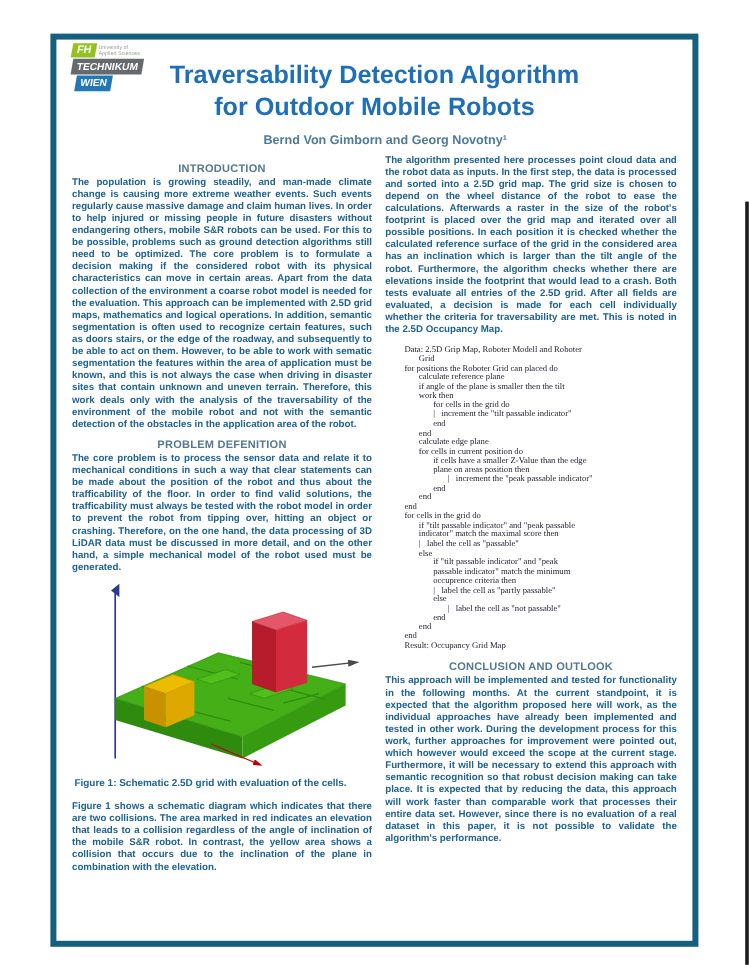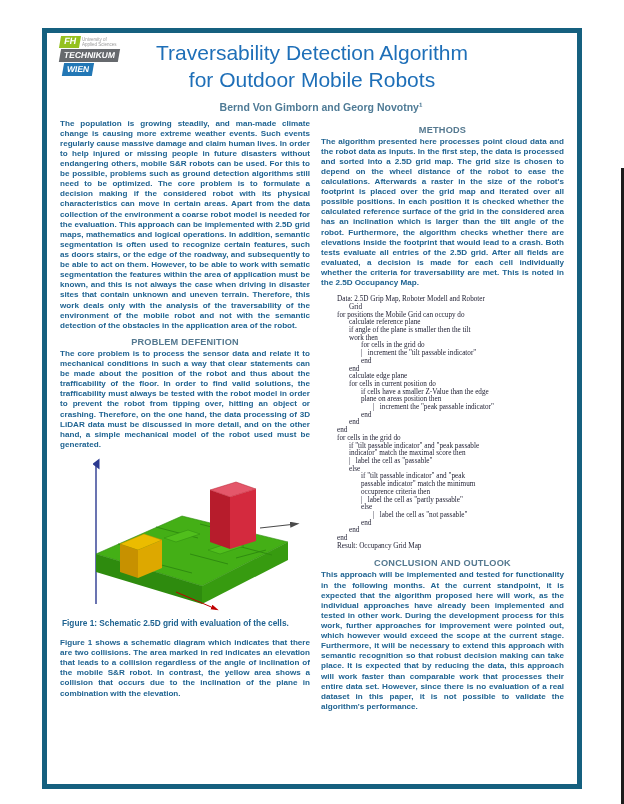--- a/index.html
+++ b/index.html
@@ -22,22 +22,22 @@
   .logo-row1 { display:flex; align-items:flex-start; gap:2px; }
   .fh-box {
     background:#95C11F; color:#fff; font-weight:bold; font-size:9px;
     padding:1px 4px 2px; transform:skewX(-10deg); line-height:1;
   }
   .uni-text { font-size:4.5px; color:#9a9a9a; line-height:1.15; padding-top:1px; }
   .bar { color:#fff; font-weight:bold; line-height:1; transform:skewX(-10deg);
          width:fit-content; padding:2px 4px; }
   .technikum-bar { background:#66696D; font-size:8.5px; margin-top:1px; }
   .wien-bar { background:#2277B5; font-size:8.5px; margin-top:1px; margin-left:3px; }
-  .title { text-align:center; color:#1E6FB8; font-weight:normal; font-size:21px;
-           line-height:1.3; margin-top:2px; }
+  .title { text-align:center; color:#1E6FB8; font-weight:bold; font-size:21px;
+           line-height:1.3; margin-top:12px; }
   .authors { text-align:center; color:#4F7B96; font-weight:bold; font-size:10.5px; margin-top:7px;padding-left:18px; }
   .affiliation { text-align:center; color:#4F7B96; font-weight:bold; font-size:7.5px; margin-top:2px; }
   
   .columns { display:flex; gap:11px; padding:6px 13px 0 13px; }
   .col { width:252px; }
   .section-heading {
     text-align:center; color:#54788F; font-weight:bold; font-size:9.2px;
     margin:6px 0 2px 0; letter-spacing:0.2px;
   }
   .body-text {
@@ -86,20 +86,21 @@
     <div class="title">
       <div>Traversability Detection Algorithm</div>
       <div>for Outdoor Mobile Robots</div>
     </div>
     <div class="authors">Bernd Von Gimborn and Georg Novotny¹</div>
   </div>
 
   <div class="columns">
 
     <div class="col">
+      <div class="section-heading">INTRODUCTION</div>
       <p class="body-text">The population is growing steadily, and man-made climate change is causing more extreme weather events.  Such events regularly cause massive damage and claim human lives. In order to help injured or missing people in future disasters without endangering others, mobile S&amp;R robots can be used. For this to be possible, problems such as ground detection algorithms still need to be optimized. The core problem is to formulate a decision making if the considered robot with its physical characteristics can move in certain areas. Apart from the data collection of the environment a coarse robot model is needed for the evaluation. This approach can be implemented with 2.5D grid maps, mathematics and logical operations. In addition, semantic segmentation is often used to recognize certain features, such as doors stairs, or the edge of the roadway, and subsequently to be able to act on them. However, to be able to work with sematic segmentation the features within the area of application must be known, and this is not always the case when driving in disaster sites that contain unknown and uneven terrain. Therefore, this work deals only with the analysis of the traversability of the environment of the mobile robot and not with the semantic detection of the obstacles in the application area of the robot.</p>
 
       <div class="section-heading">PROBLEM DEFENITION</div>
       <p class="body-text">The core problem is to process the sensor data and relate it to mechanical conditions in such a way that clear statements can be made about the position of the robot and thus about the trafficability of the floor. In order to find valid solutions, the trafficability must always be tested with the robot model in order to prevent the robot from tipping over, hitting an object or crashing. Therefore, on the one hand, the data processing of 3D LiDAR data must be discussed in more detail, and on the other hand, a simple mechanical model of the robot used must be generated.</p>
 
       <div class="figure-block">
         <svg width="250" height="158" viewBox="0 0 250 158">
           <defs>
             <marker id="mBlue" markerWidth="8" markerHeight="8" refX="4" refY="2.5" orient="auto">
               <polygon points="0,5 4,0 8,5" fill="#2B3990"></polygon>
@@ -149,27 +150,26 @@
           <line x1="200" y1="74" x2="236" y2="70" stroke="#4A4A4A" stroke-width="1.2" marker-end="url(#mGray)"></line>
           <line x1="116" y1="138" x2="156" y2="155" stroke="#C00000" stroke-width="1" marker-end="url(#mRed)"></line>
         </svg>
         <div class="figure-caption">Figure 1: Schematic 2.5D grid with evaluation of the cells.</div>
       </div>
 
       <p class="body-text">Figure 1 shows a schematic diagram which indicates that there are two collisions. The area marked in red indicates an elevation that leads to a collision regardless of the angle of inclination of the mobile S&amp;R robot. In contrast, the yellow area shows a collision that occurs due to the inclination of the plane in combination with the elevation.</p>
     </div>
 
     <div class="col">
-      <div class="section-heading">METHODS</div>
       <p class="body-text">The algorithm presented here processes point cloud data and the robot data as inputs. In the first step, the data is processed and sorted into a 2.5D grid map. The grid size is chosen to depend on the wheel distance of the robot to ease the calculations. Afterwards a raster in the size of the robot's footprint is placed over the grid map and iterated over all possible positions. In each position it is checked whether the calculated reference surface of the grid in the considered area has an inclination which is larger than the tilt angle of the robot. Furthermore, the algorithm checks whether there are elevations inside the footprint that would lead to a crash. Both tests evaluate all entries of the 2.5D grid. After all fields are evaluated, a decision is made for each cell individually whether the criteria for traversability are met. This is noted in the 2.5D Occupancy Map.</p>
 
       <div class="algorithm">
         <div class="alg-line i0">Data: 2.5D Grip Map, Roboter Modell and Roboter</div>
         <div class="alg-line i1">Grid</div>
-        <div class="alg-line i0">for positions the Mobile Grid can occupy do</div>
+        <div class="alg-line i0">for positions the Roboter Grid can placed do</div>
         <div class="alg-line i1">calculate reference plane</div>
         <div class="alg-line i1">if angle of the plane is smaller then the tilt</div>
         <div class="alg-line i1">work then</div>
         <div class="alg-line i2">for cells in the grid do</div>
         <div class="alg-line i2">|   increment the "tilt passable indicator"</div>
         <div class="alg-line i2">end</div>
         <div class="alg-line i1">end</div>
         <div class="alg-line i1">calculate edge plane</div>
         <div class="alg-line i1">for cells in current position do</div>
         <div class="alg-line i2">if cells have a smaller Z-Value than the edge</div>

